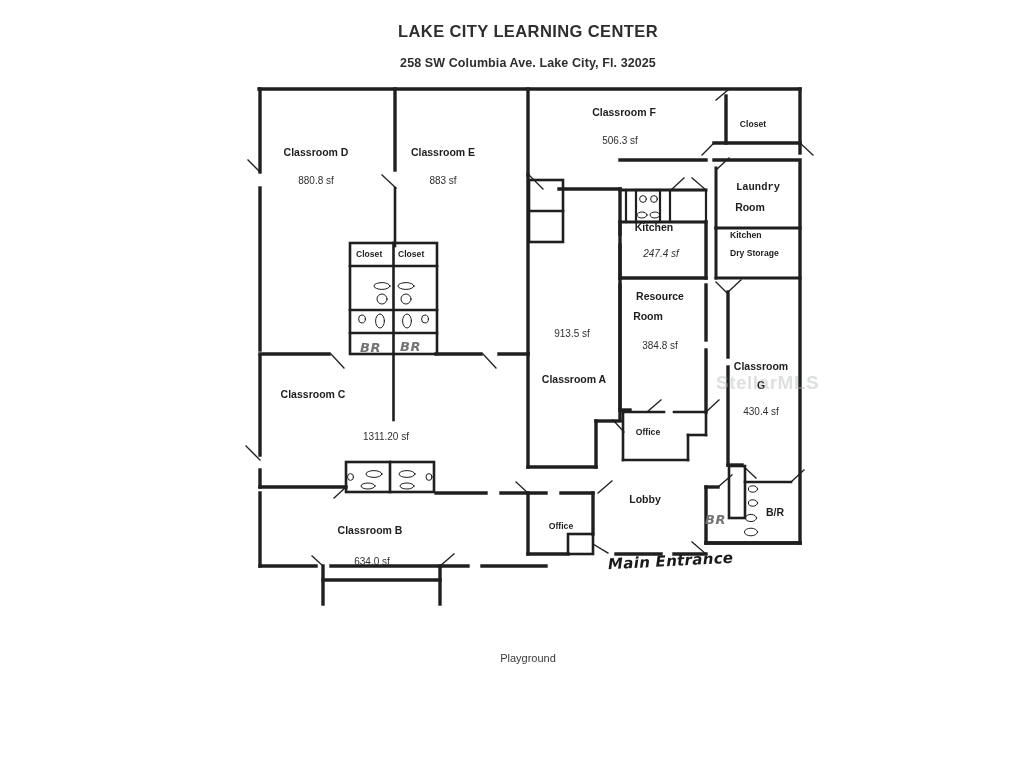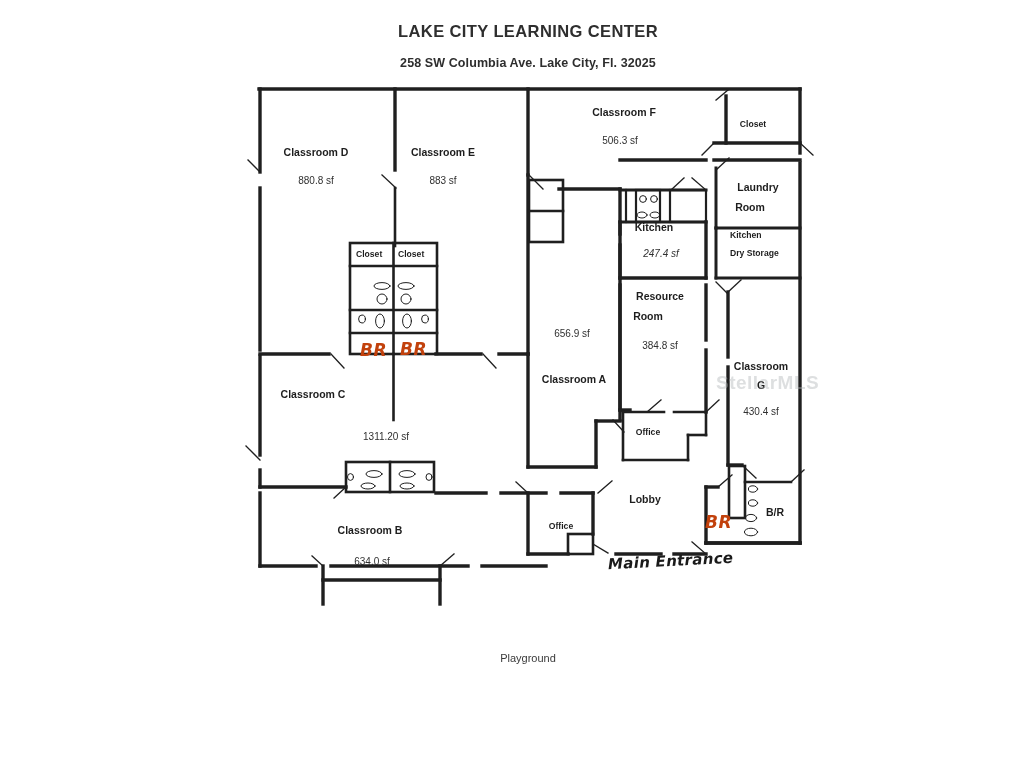--- a/index.html
+++ b/index.html
@@ -64,22 +64,22 @@
   .lbl.small {
     font-size: 8.6px;
   }
   .lbl.cen {
     transform: translateX(-50%);
     text-align: center;
   }
   .hand {
     position: absolute;
     font-family: "DejaVu Sans", sans-serif;
-    font-size: 17px;
-    color: #c2410c;
+    font-size: 13px;
+    color: #737373;
     font-style: italic;
     font-weight: bold;
     white-space: nowrap;
     letter-spacing: 0.5px;
   }
   .hand.blk {
     color: #1a1a1a;
     font-size: 15px;
     letter-spacing: 0.3px;
   }
@@ -297,38 +297,38 @@
   <div class="lbl sf cen" style="left:300px; top:174px;">880.8 sf</div>
 
   <div class="lbl cen" style="left:427px; top:146px;">Classroom E</div>
   <div class="lbl sf cen" style="left:427px; top:174px;">883 sf</div>
 
   <div class="lbl cen" style="left:608px; top:106px;">Classroom F</div>
   <div class="lbl sf cen" style="left:604px; top:134px;">506.3 sf</div>
 
   <div class="lbl small cen" style="left:737px; top:118px;">Closet</div>
 
-  <div class="lbl cen" style="left:742px; top:181px;">Laundry</div>
+  <div class="lbl cen" style="left:742px; top:181px;font-family:Liberation Mono, monospace;">Laundry</div>
   <div class="lbl cen" style="left:734px; top:201px;">Room</div>
 
   <div class="lbl small" style="left:714px; top:229px;">Kitchen</div>
   <div class="lbl small" style="left:714px; top:247px;">Dry Storage</div>
 
   <div class="lbl cen" style="left:638px; top:221px;">Kitchen</div>
   <div class="lbl sf cen" style="left:645px; top:247px;font-style:italic;">247.4 sf</div>
 
   <div class="lbl cen" style="left:644px; top:290px;">Resource</div>
   <div class="lbl cen" style="left:632px; top:310px;">Room</div>
   <div class="lbl sf cen" style="left:644px; top:339px;">384.8 sf</div>
 
   <div class="lbl cen" style="left:745px; top:360px;">Classroom</div>
   <div class="lbl cen" style="left:745px; top:379px;">G</div>
   <div class="lbl sf cen" style="left:745px; top:405px;">430.4 sf</div>
 
-  <div class="lbl sf cen" style="left:556px; top:327px;">656.9 sf</div>
+  <div class="lbl sf cen" style="left:556px; top:327px;">913.5 sf</div>
   <div class="lbl cen" style="left:558px; top:373px;">Classroom A</div>
 
   <div class="lbl small" style="left:340px; top:248px;">Closet</div>
   <div class="lbl small" style="left:382px; top:248px;">Closet</div>
 
   <div class="lbl cen" style="left:297px; top:388px;">Classroom C</div>
   <div class="lbl sf cen" style="left:370px; top:430px;">1311.20 sf</div>
 
   <div class="lbl cen" style="left:354px; top:524px;">Classroom B</div>
   <div class="lbl sf cen" style="left:356px; top:555px;">634.0 sf</div>

